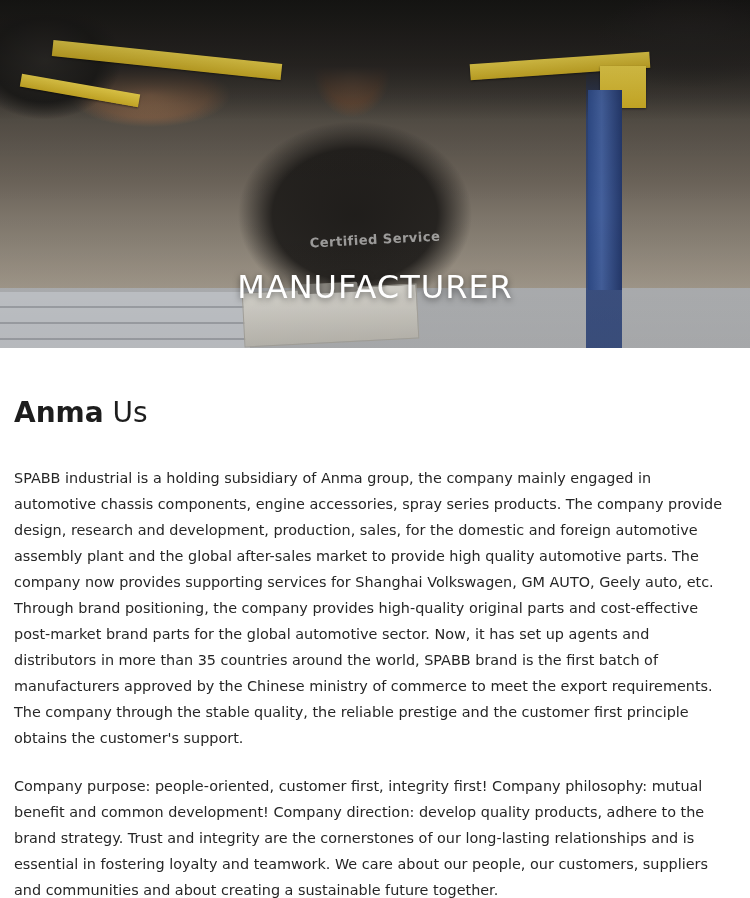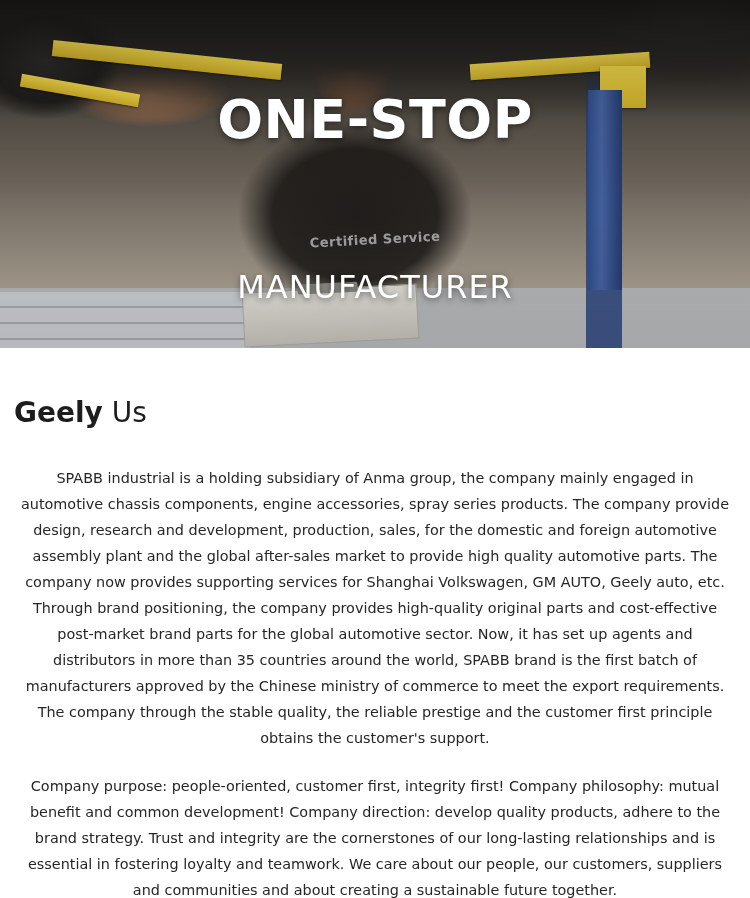--- a/index.html
+++ b/index.html
@@ -172,21 +172,21 @@
     margin: 0 0 36px 0;
     font-weight: 400;
   }
   .about-title b { font-weight: 700; }
 
   .about-body p {
     margin: 0 0 22px 0;
     font-size: 14.4px;
     line-height: 26px;
     color: #262626;
-    text-align: center;
+    text-align: left;
   }
   .about-body p:last-child { margin-bottom: 0; }
 </style>
 </head>
 <body>
 
 <div class="page">
 
   <section class="hero">
     <div class="hero-photo"></div>
@@ -194,27 +194,26 @@
     <div class="lift-arm left"></div>
     <div class="lift-arm left2"></div>
     <div class="lift-arm right"></div>
     <div class="lift-arm right2"></div>
     <div class="blue-post"></div>
     <div class="toolbox"></div>
     <div class="clipboard"></div>
     <div class="hero-vignette"></div>
 
     <div class="hero-text">
-      <div class="headline-1">ONE-STOP</div>
       <div class="watermark">Certified Service</div>
       <div class="headline-3">MANUFACTURER</div>
     </div>
   </section>
 
   <section class="about">
-    <h2 class="about-title"><b>Geely</b><span> Us</span></h2>
+    <h2 class="about-title"><b>Anma</b><span> Us</span></h2>
     <div class="about-body">
       <p>SPABB industrial is a holding subsidiary of Anma group, the company mainly engaged in automotive chassis components, engine accessories, spray series products. The company provide design, research and development, production, sales, for the domestic and foreign automotive assembly plant and the global after-sales market to provide high quality automotive parts. The company now provides supporting services for Shanghai Volkswagen, GM AUTO, Geely auto, etc. Through brand positioning, the company provides high-quality original parts and cost-effective post-market brand parts for the global automotive sector. Now, it has set up agents and distributors in more than 35 countries around the world, SPABB brand is the first batch of manufacturers approved by the Chinese ministry of commerce to meet the export requirements. The company through the stable quality, the reliable prestige and the customer first principle obtains the customer's support.</p>
       <p>Company purpose: people-oriented, customer first, integrity first! Company philosophy: mutual benefit and common development! Company direction: develop quality products, adhere to the brand strategy. Trust and integrity are the cornerstones of our long-lasting relationships and is essential in fostering loyalty and teamwork. We care about our people, our customers, suppliers and communities and about creating a sustainable future together.</p>
     </div>
   </section>
 
 </div>
 
 </body></html>

